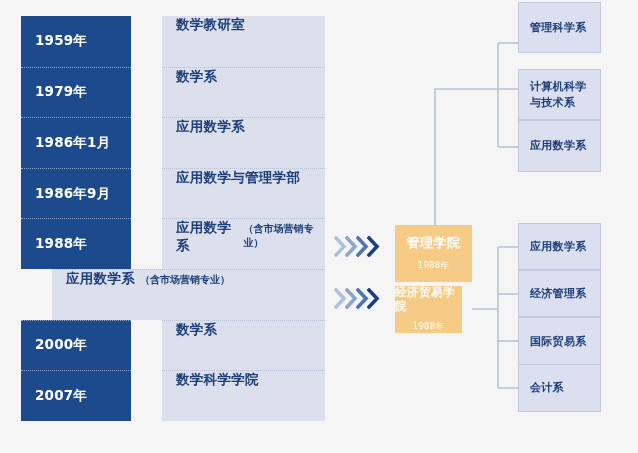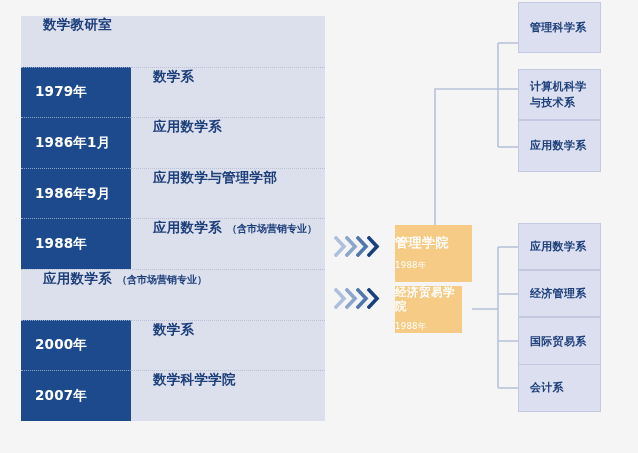--- a/index.html
+++ b/index.html
@@ -45,23 +45,24 @@
     letter-spacing: 0.2px;
   }
   .hist-name {
     flex: 1 1 auto;
     background: #dcdfec;
     color: #1d3f7a;
     font-size: 13.5px;
     font-weight: 700;
     display: flex;
     align-items: baseline;
-    padding-left: 22px;
+    padding-left: 14px;
     box-sizing: border-box;
     letter-spacing: 0.3px;
+    margin-left: 31px;
   }
   .hist-row.sep .hist-year {
     border-top: 1px dotted #8fa6c8;
   }
   .hist-row.sep .hist-name {
     border-top: 1px dotted #b9bfd4;
   }
   .hist-note {
     font-size: 10px;
     font-weight: 700;
@@ -84,20 +85,21 @@
     height: 21px;
     margin-right: -2px;
   }
 
   
   .college-box {
     position: absolute;
     background: #f5cb85;
     display: flex;
     flex-direction: column;
+    align-items: center;
     justify-content: center;
     color: #ffffff;
   }
   #college-management {
     left: 395px;
     top: 225px;
     width: 77px;
     height: 57px;
   }
   #college-economics {
@@ -148,20 +150,21 @@
     width: 638px;
     height: 453px;
     pointer-events: none;
   }
 </style>
 </head>
 <body>
 
 <div id="history-table">
   <div class="hist-row" style="top:0px;">
+    <div class="hist-year">1959年</div>
     <div class="hist-name">
       <span>数学教研室</span>
       <span class="hist-note"></span>
     </div>
   </div>
   <div class="hist-row sep" style="top:50.6px;">
     <div class="hist-year">1979年</div>
     <div class="hist-name">
       <span>数学系</span>
       <span class="hist-note"></span>

